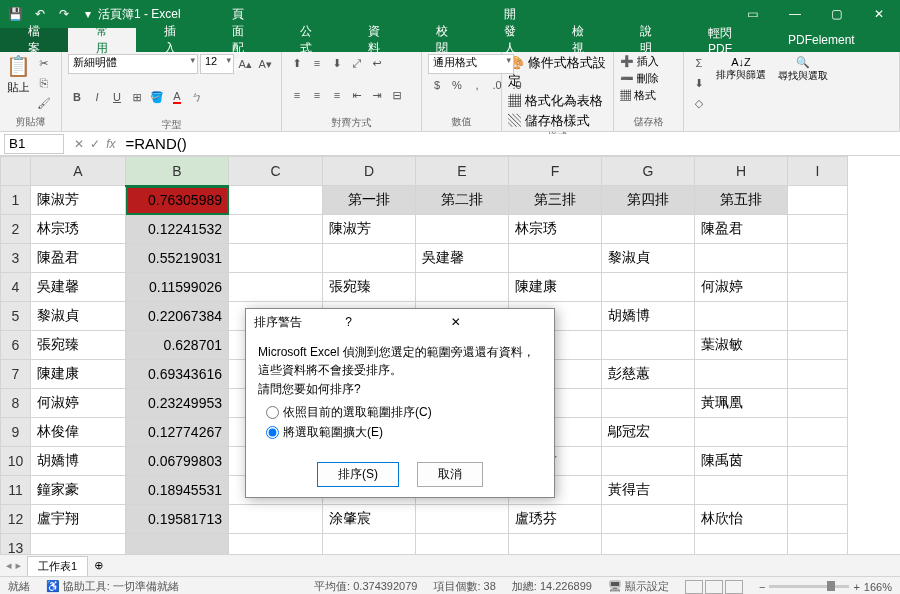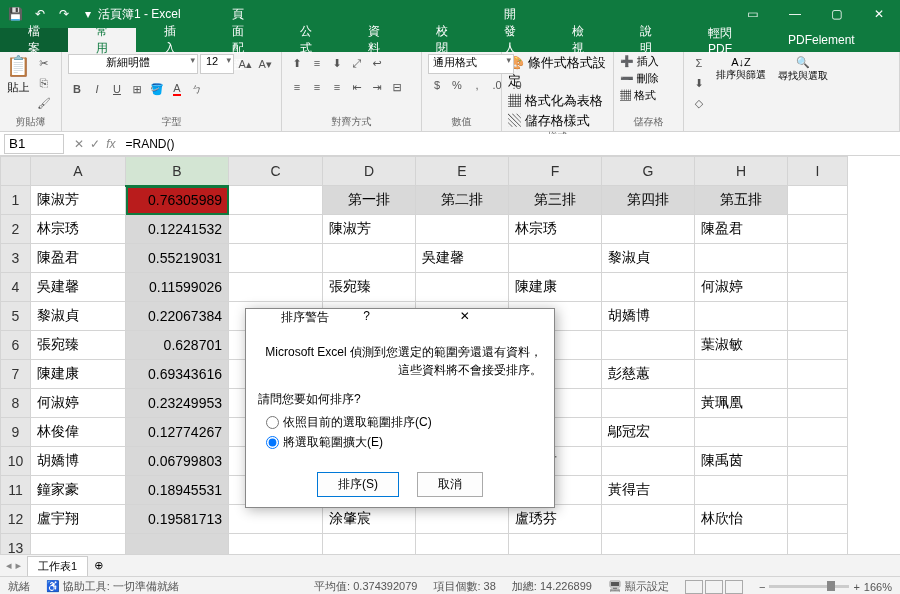--- a/index.html
+++ b/index.html
@@ -19,53 +19,53 @@
 .tab.active { background: #f3f3f3; color: #0f7a3f; }
 .tab.file { background: #0c6033; }
 
 
 .ribbon { height: 80px; background: #f3f3f3; border-bottom: 1px solid #d4d4d4; display: flex; font-size: 11px; }
 .group { border-right: 1px solid #d4d4d4; padding: 2px 6px; display: flex; flex-direction: column; justify-content: space-between; }
 .group-label { text-align: center; color: #666; font-size: 10px; }
 .group-body { display: flex; gap: 4px; align-items: flex-start; flex: 1; }
 .paste-big { display: flex; flex-direction: column; align-items: center; gap: 2px; }
 .icon { display: inline-flex; align-items: center; justify-content: center; }
-.font-row { display: flex; gap: 2px; align-items: center; margin-bottom: 4px; text-align: center; }
+.font-row { display: flex; gap: 2px; align-items: center; margin-bottom: 12px; }
 .select { border: 1px solid #ccc; background: #fff; height: 20px; font-size: 11px; padding: 0 14px 0 4px; position: relative; }
 .select::after { content: "▾"; position: absolute; right: 2px; color: #666; font-size: 9px; }
 .mini { width: 18px; height: 18px; display: flex; align-items: center; justify-content: center; cursor: pointer; color: #555; font-size: 11px; }
 .vstack { display: flex; flex-direction: column; gap: 2px; }
 .big-btn { display: flex; flex-direction: column; align-items: center; padding: 2px 4px; cursor: pointer; }
 
 
 .fxbar { height: 24px; border-bottom: 1px solid #d4d4d4; display: flex; align-items: center; font-size: 12px; }
 .namebox { width: 60px; border: 1px solid #ccc; height: 20px; margin: 0 4px; padding: 0 4px; background: #fff; }
 .fx-icons { display: flex; gap: 6px; padding: 0 6px; color: #888; }
-.fx-input { flex: 1; border: none; height: 20px; padding: 0 4px; font-size: 12px; }
+.fx-input { flex: 1; border: none; height: 20px; padding: 0 4px; font-size: 15px; }
 
 
 .grid-wrap { position: relative; height: 398px; overflow: hidden; }
 table.sheet { border-collapse: collapse; table-layout: fixed; }
 .sheet th, .sheet td { border: 1px solid #d4d4d4; height: 29px; font-size: 14px; text-align: right; padding: 0 6px; background: #fff; }
 .sheet th { background: #e6e6e6; color: #333; font-weight: normal; text-align: center; }
 .sheet th.rh { width: 30px; text-align: center; }
 .sheet td.left { text-align: left; }
 .col-h.sel { background: #d3e5d3; border-bottom: 2px solid #0f7a3f; }
 td.sel { background: #d8d8d8; }
 td.sel.active { background: #b91c1c; outline: 2px solid #0f7a3f; outline-offset: -2px; }
 td.hdr { background: #d9d9d9 !important; text-align: center; }
 .corner { width: 30px; background: #e6e6e6; border: 1px solid #d4d4d4; }
 
 
 .dialog { position: absolute; left: 245px; top: 308px; width: 310px; background: #fff; border: 1px solid #888; box-shadow: 2px 2px 12px rgba(0,0,0,0.3); font-size: 12px; }
-.dlg-title { height: 26px; display: flex; align-items: flex-start; padding: 0 8px; margin-left: 27px; }
+.dlg-title { height: 26px; display: flex; align-items: center; padding: 0 8px; }
 .dlg-title span { flex: 1; }
 .dlg-x { cursor: pointer; padding: 0 4px; }
 .dlg-body { padding: 8px 12px; }
-.dlg-msg { margin-bottom: 12px; line-height: 1.5; text-align: right; }
+.dlg-msg { margin-bottom: 2px; line-height: 1.5; }
 .dlg-q { margin-bottom: 6px; }
 .dlg-opt { display: flex; align-items: center; gap: 4px; margin: 3px 0; padding-left: 8px; }
 .dlg-btns { display: flex; justify-content: center; gap: 18px; padding: 10px 0; }
 .dlg-btn { border: 1px solid #aaa; background: #fdfdfd; padding: 3px 20px; cursor: pointer; font-size: 12px; }
 .dlg-btn.default { border: 1px solid #0078d7; }
 
 
 .sheettabs { height: 22px; border-top: 1px solid #d4d4d4; display: flex; align-items: center; font-size: 11px; background: #f3f3f3; }
 .st-nav { display: flex; gap: 4px; padding: 0 6px; color: #888; }
 .st-tab { background: #fff; border: 1px solid #ccc; border-bottom: none; padding: 2px 10px; }

